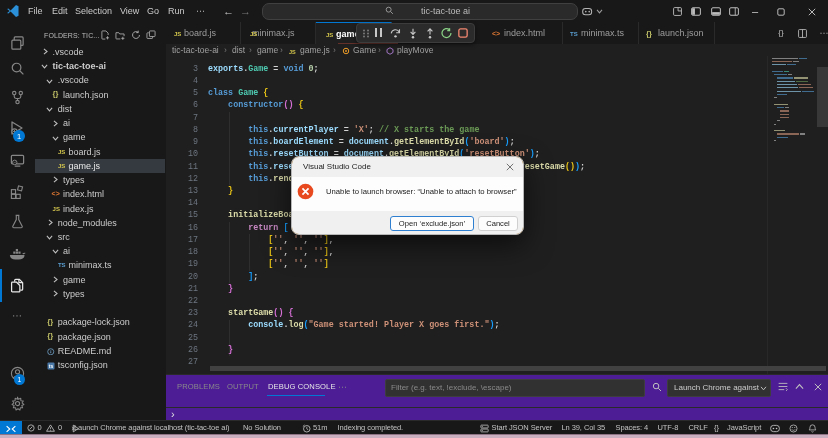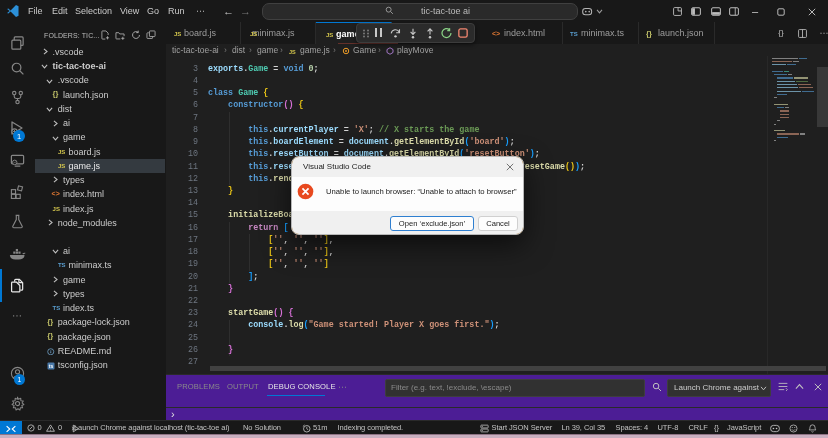--- a/index.html
+++ b/index.html
@@ -248,20 +248,26 @@
 <div class="trow" style="top:179.53px;">
         <span class="ficon" style="left:17.6px;color:#d4c64d;">JS</span>
         <span style="position:absolute;left:28.1px;">index.js</span>
       </div>
 <div class="trow" style="top:193.76px;">
         <svg class="chev" style="left:11.8px;top:3.4px" width="6" height="8" viewBox="0 0 6 8">
           <path d="M1.2 1 L4.8 4 L1.2 7" fill="none" stroke="#c0c0c0" stroke-width="1.2"></path>
         </svg>
         <span style="position:absolute;left:22.8px;">node_modules</span>
       </div>
+<div class="trow" style="top:207.99px;">
+        <svg class="chev" style="left:11.3px;top:4.2px" width="7" height="6" viewBox="0 0 8 6">
+          <path d="M1 1.2 L4 4.6 L7 1.2" fill="none" stroke="#c0c0c0" stroke-width="1.2"></path>
+        </svg>
+        <span style="position:absolute;left:22.8px;">src</span>
+      </div>
 <div class="trow" style="top:222.22px;">
         <svg class="chev" style="left:16.6px;top:4.2px" width="7" height="6" viewBox="0 0 8 6">
           <path d="M1 1.2 L4 4.6 L7 1.2" fill="none" stroke="#c0c0c0" stroke-width="1.2"></path>
         </svg>
         <span style="position:absolute;left:28.1px;">ai</span>
       </div>
 <div class="trow" style="top:236.45px;">
         <span class="ficon" style="left:22.9px;color:#5a9fd1;">TS</span>
         <span style="position:absolute;left:33.4px;">minimax.ts</span>
       </div>
@@ -269,24 +275,20 @@
         <svg class="chev" style="left:17.1px;top:3.4px" width="6" height="8" viewBox="0 0 6 8">
           <path d="M1.2 1 L4.8 4 L1.2 7" fill="none" stroke="#c0c0c0" stroke-width="1.2"></path>
         </svg>
         <span style="position:absolute;left:28.1px;">game</span>
       </div>
 <div class="trow" style="top:264.91px;">
         <svg class="chev" style="left:17.1px;top:3.4px" width="6" height="8" viewBox="0 0 6 8">
           <path d="M1.2 1 L4.8 4 L1.2 7" fill="none" stroke="#c0c0c0" stroke-width="1.2"></path>
         </svg>
         <span style="position:absolute;left:28.1px;">types</span>
-      </div>
-<div class="trow" style="top:279.14px;">
-        <span class="ficon" style="left:17.6px;color:#5a9fd1;">TS</span>
-        <span style="position:absolute;left:28.1px;">index.ts</span>
       </div>
 <div class="trow" style="top:293.37px;">
         <span class="ficon" style="left:12.3px;color:#c5c56a;font-size:7.5px;top:1.2px;">{}</span>
         <span style="position:absolute;left:22.8px;">package-lock.json</span>
       </div>
 <div class="trow" style="top:307.60px;">
         <span class="ficon" style="left:12.3px;color:#c5c56a;font-size:7.5px;top:1.2px;">{}</span>
         <span style="position:absolute;left:22.8px;">package.json</span>
       </div>
 <div class="trow" style="top:321.83px;">

